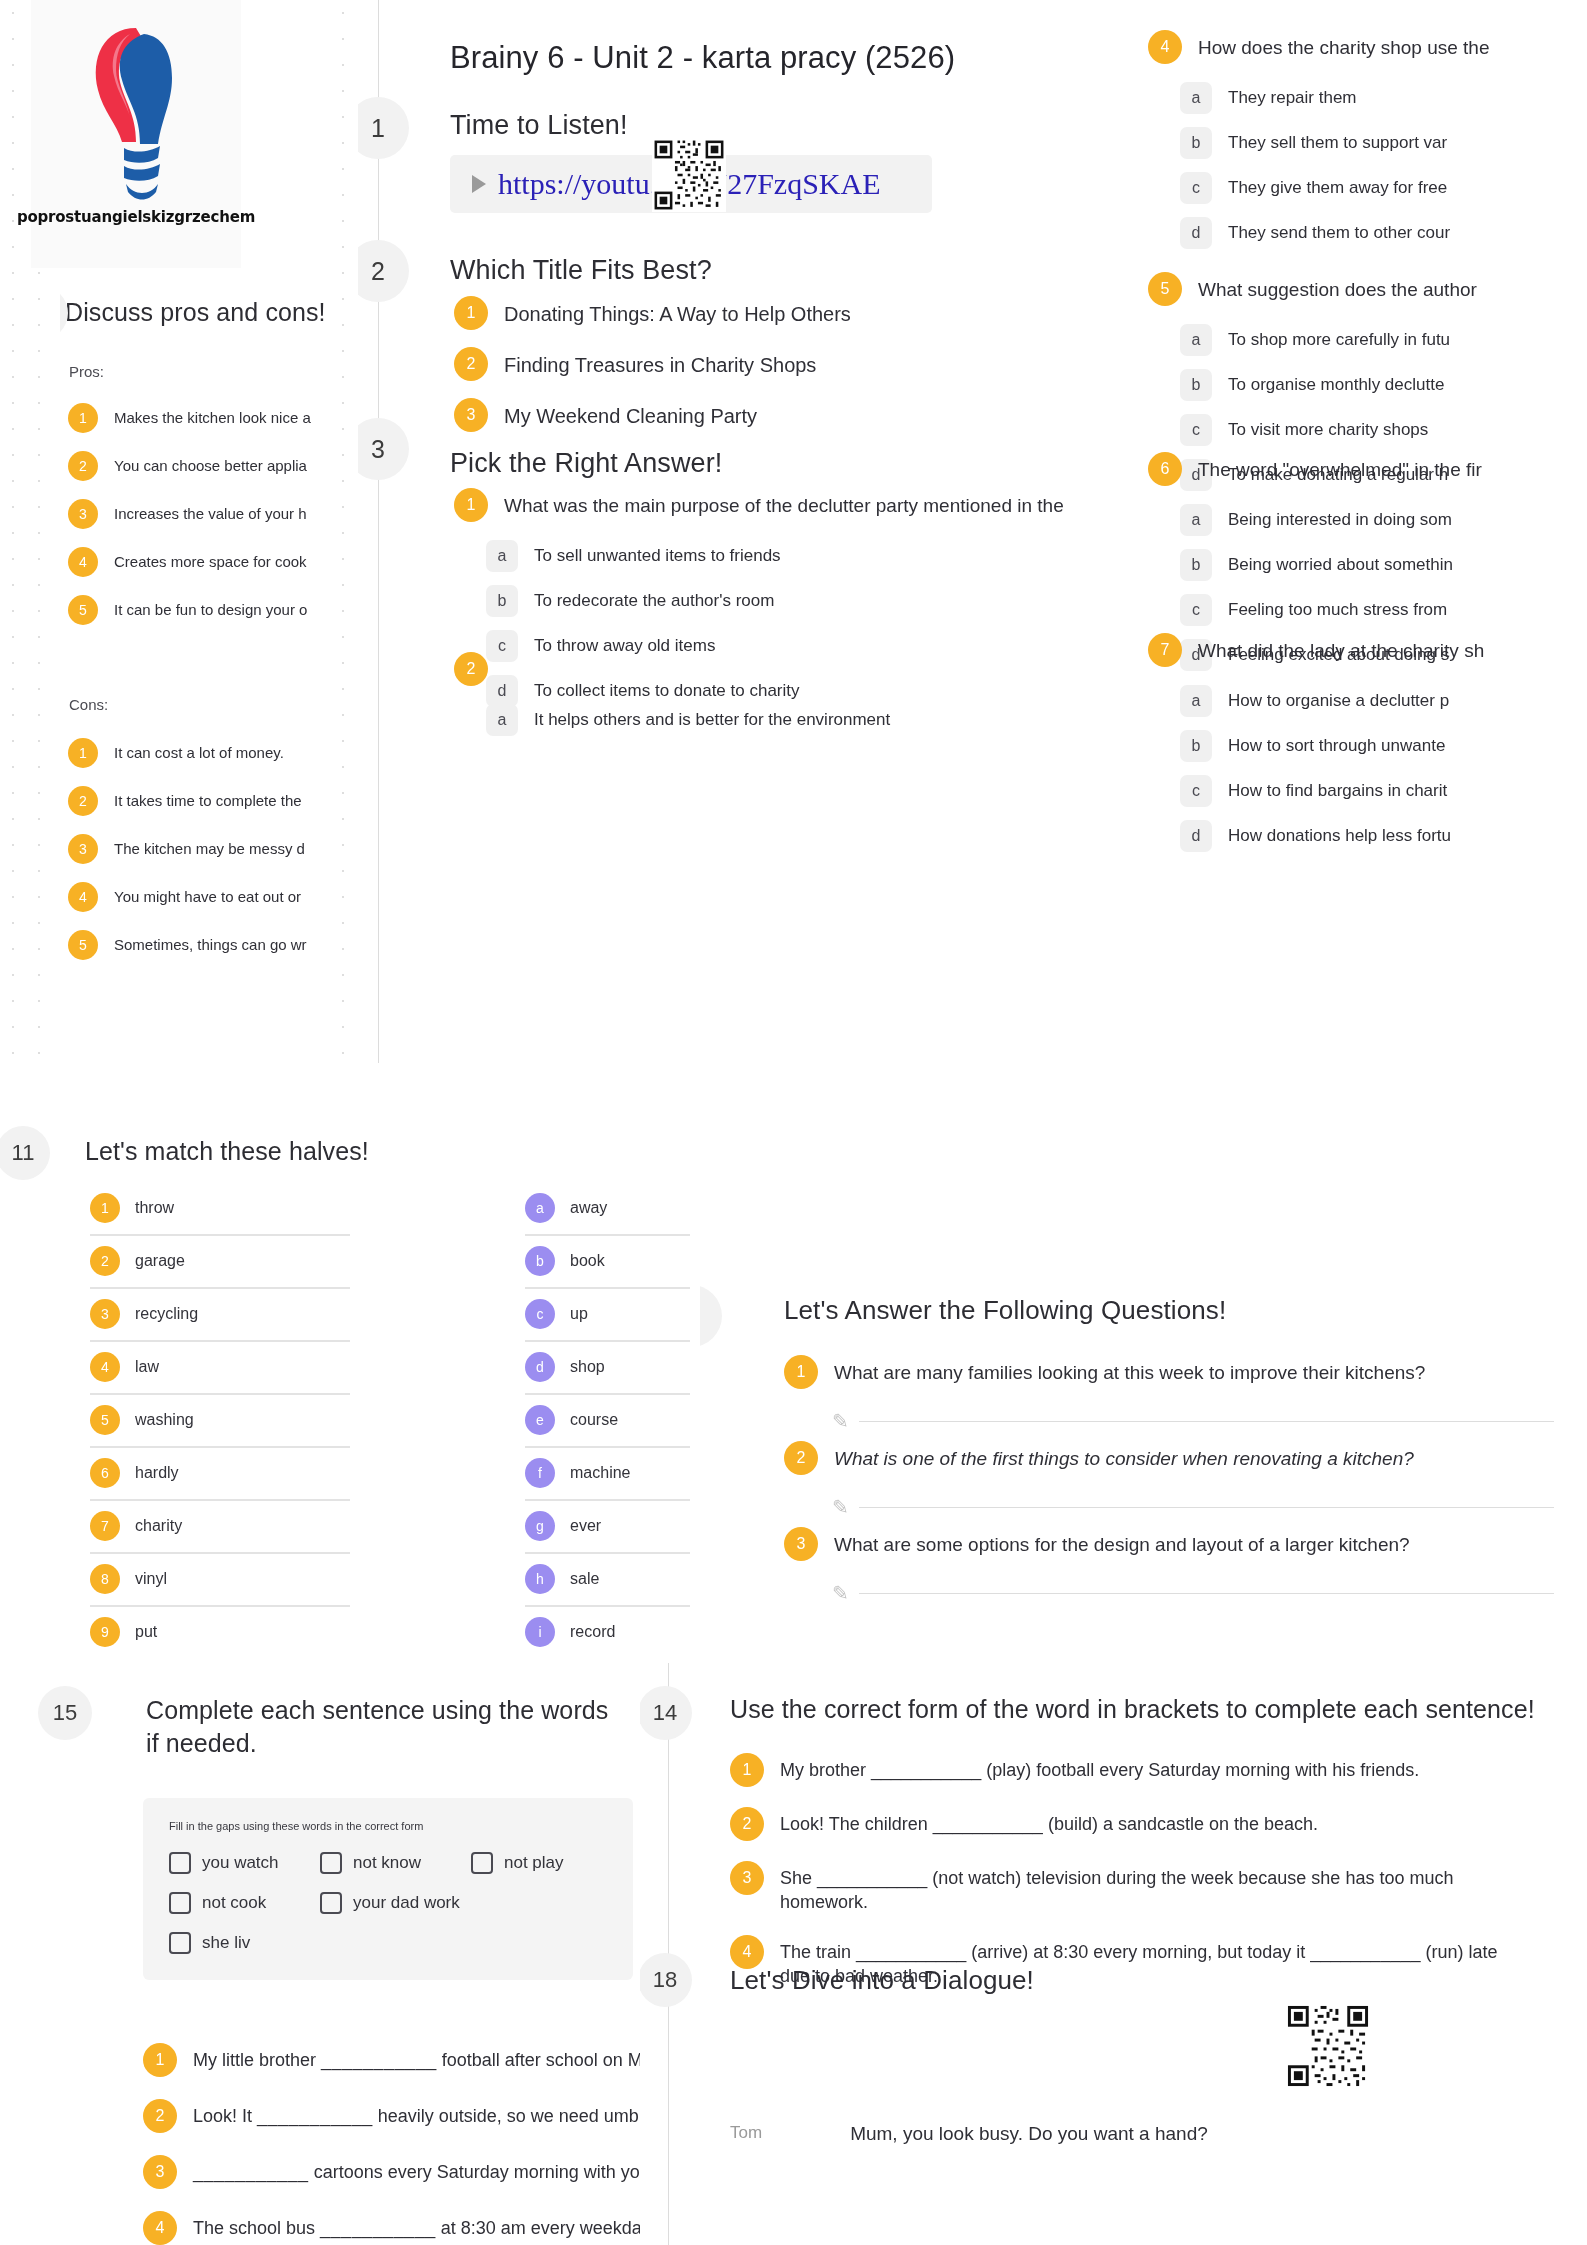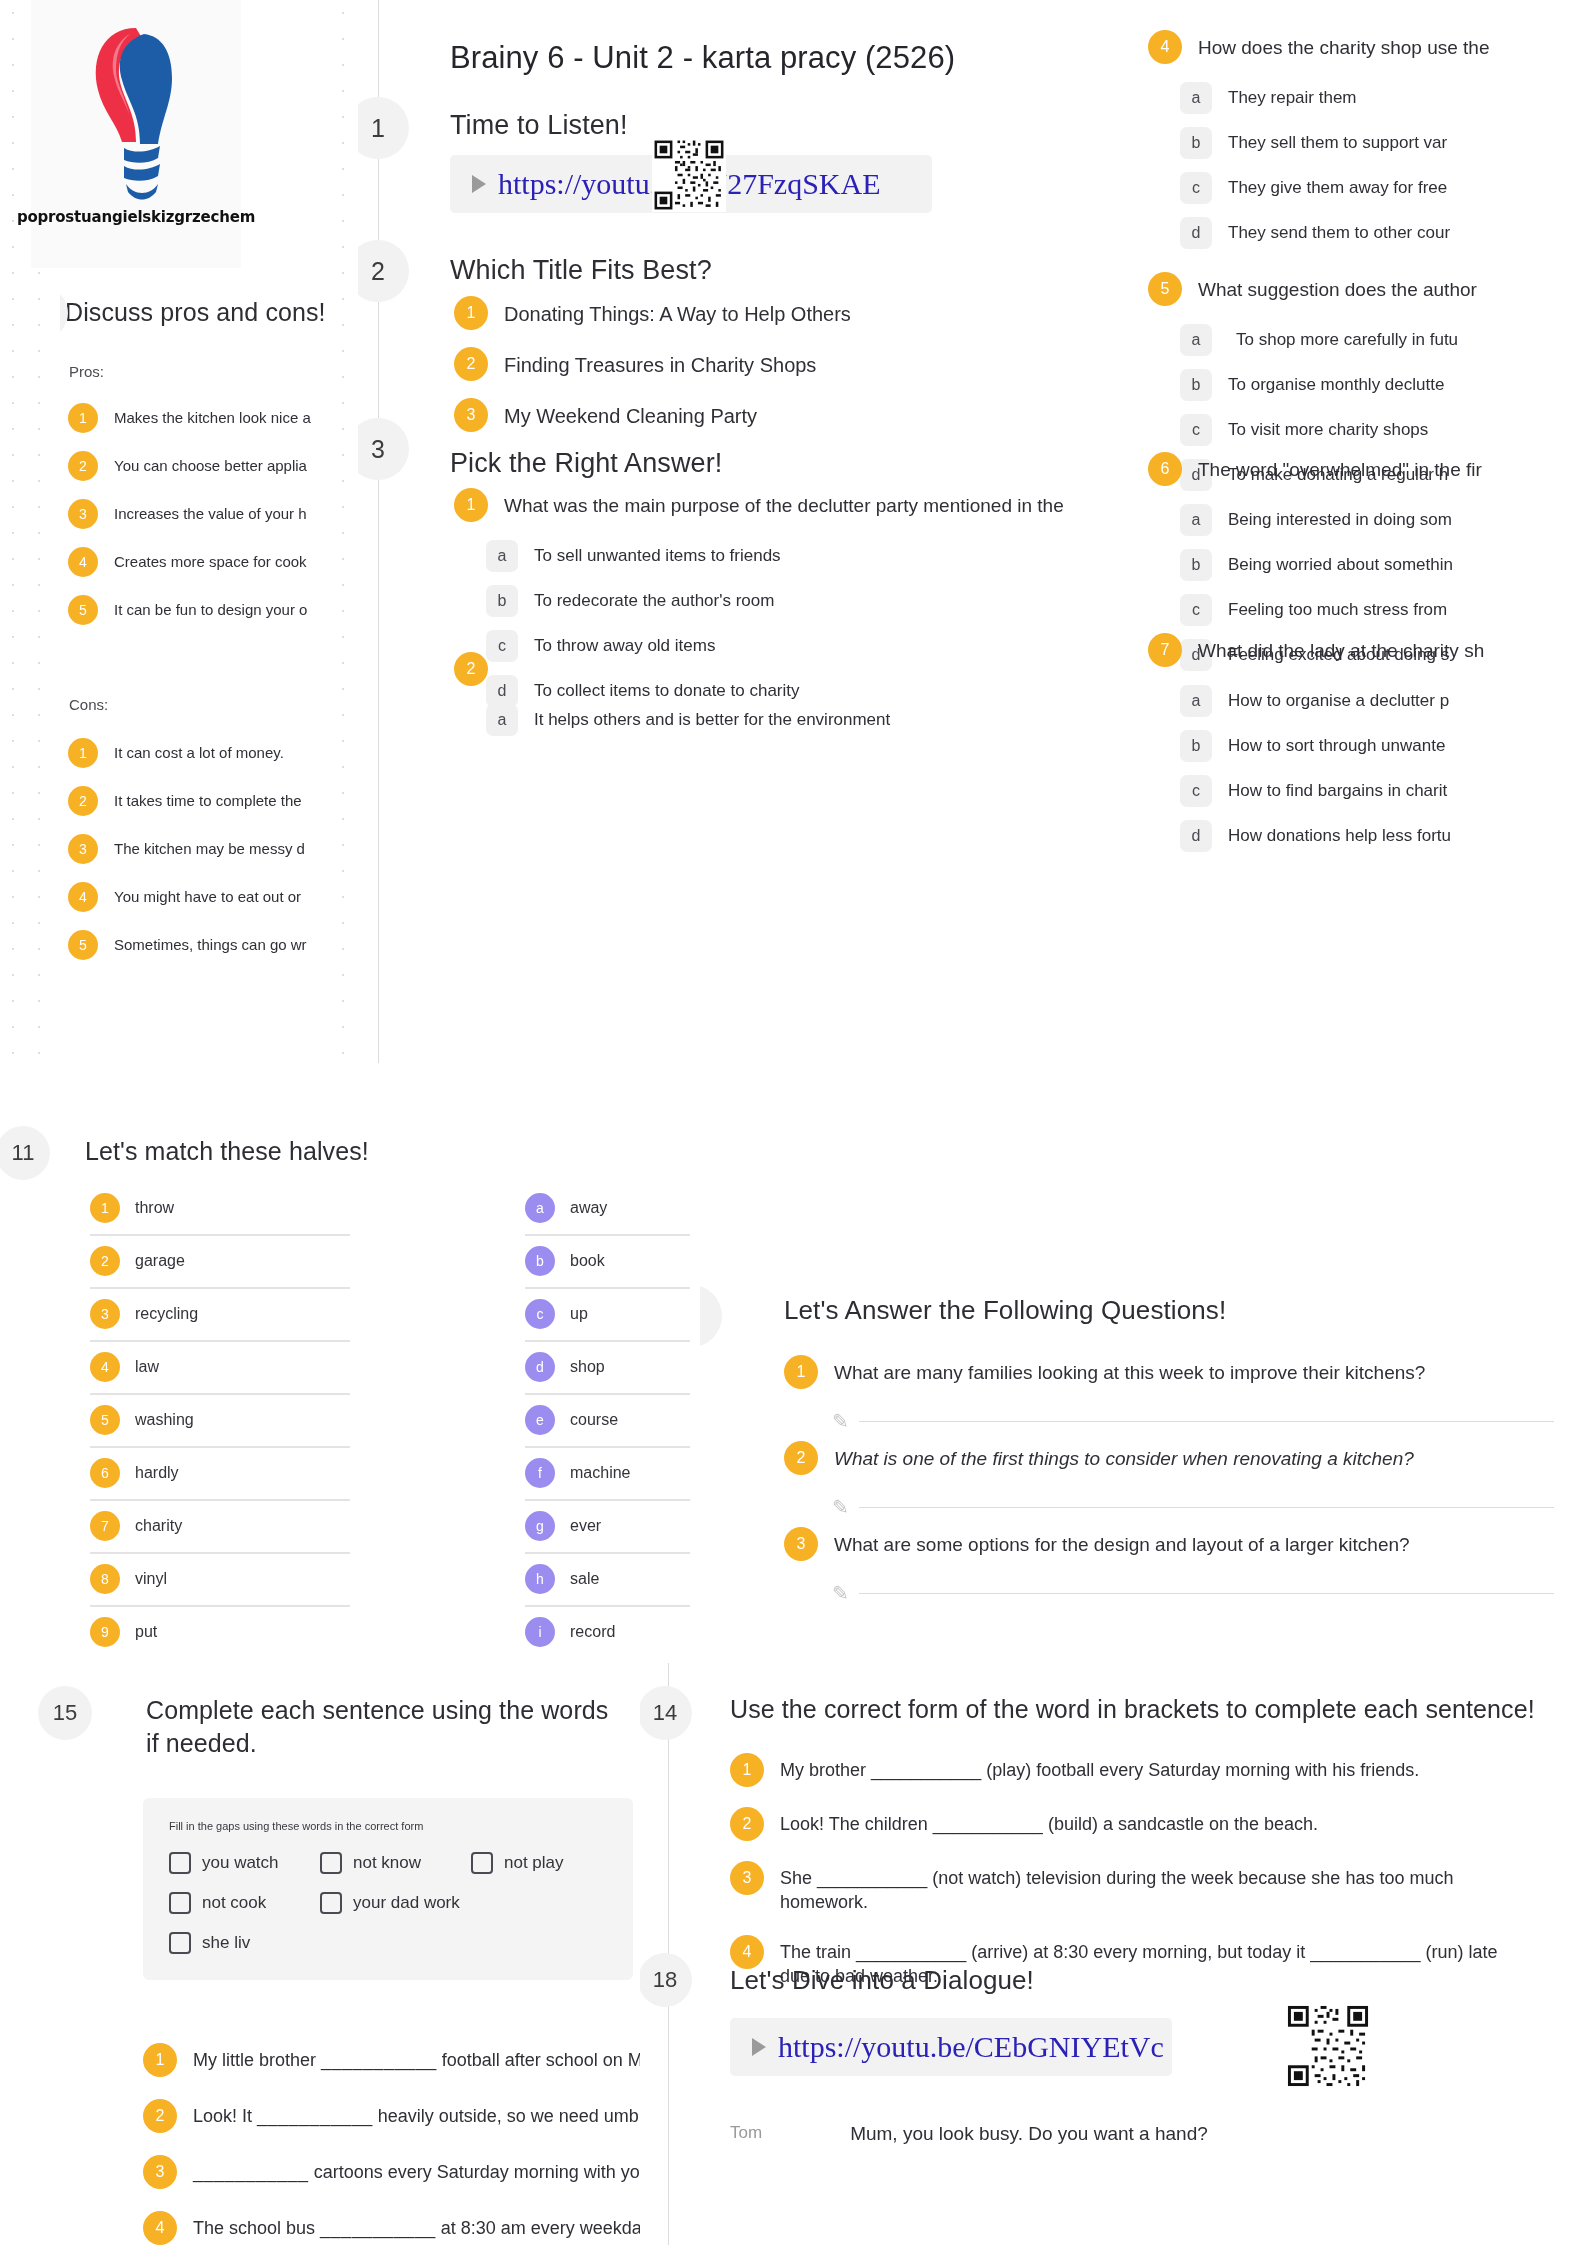--- a/index.html
+++ b/index.html
@@ -339,21 +339,21 @@
       </div>
 
       <div style="position:absolute;left:0;top:272px;">
         <div class="row" style="font-size:19px;">
           <span class="chip lg">5</span>
           <span class="txt" style="white-space:nowrap;">What suggestion does the author</span>
         </div>
         <div style="margin-top:18px;margin-left:32px;">
           <div class="row" style="margin-bottom:13px;">
             <span class="chip letter">a</span>
-            <span class="txt" style="white-space:nowrap;margin-left:8px;">To shop more carefully in futu</span>
+            <span class="txt" style="white-space:nowrap;">To shop more carefully in futu</span>
           </div>
           <div class="row" style="margin-bottom:13px;">
             <span class="chip letter">b</span>
             <span class="txt" style="white-space:nowrap;">To organise monthly declutte</span>
           </div>
           <div class="row" style="margin-bottom:13px;">
             <span class="chip letter">c</span>
             <span class="txt" style="white-space:nowrap;">To visit more charity shops</span>
           </div>
           <div class="row">
@@ -695,24 +695,20 @@
       </div>
       <div class="row" style="font-size:18px;width:790px;">
         <span class="chip lg">4</span>
         <span class="txt">The train ___________ (arrive) at 8:30 every morning, but today it ___________ (run) late due to bad weather.</span>
       </div>
     </div>
 
     <div class="stepbub sm" style="left:-2px;top:290px;">18</div>
     <div class="sec-title" style="left:90px;top:302px;font-size:26px;">Let's Dive into a Dialogue!</div>
 
-    <div class="linkbox" style="position:absolute;left:90px;top:355px;width:442px;">
-      <span class="play"></span>
-      <a href="#">https://youtu.be/CEbGNIYEtVc</a>
-    </div>
 
     <svg class="qr" style="position:absolute;left:645px;top:340px;" width="86" height="86" viewBox="0 0 29 29">
       <rect width="29" height="29" fill="#fff"></rect>
       <g fill="#111">
         <rect x="1" y="1" width="7" height="7"></rect>
           <rect x="2" y="2" width="5" height="5" fill="#fff"></rect>
           <rect x="3" y="3" width="3" height="3"></rect>
         <rect x="21" y="1" width="7" height="7"></rect>
           <rect x="22" y="2" width="5" height="5" fill="#fff"></rect>
           <rect x="23" y="3" width="3" height="3"></rect>

